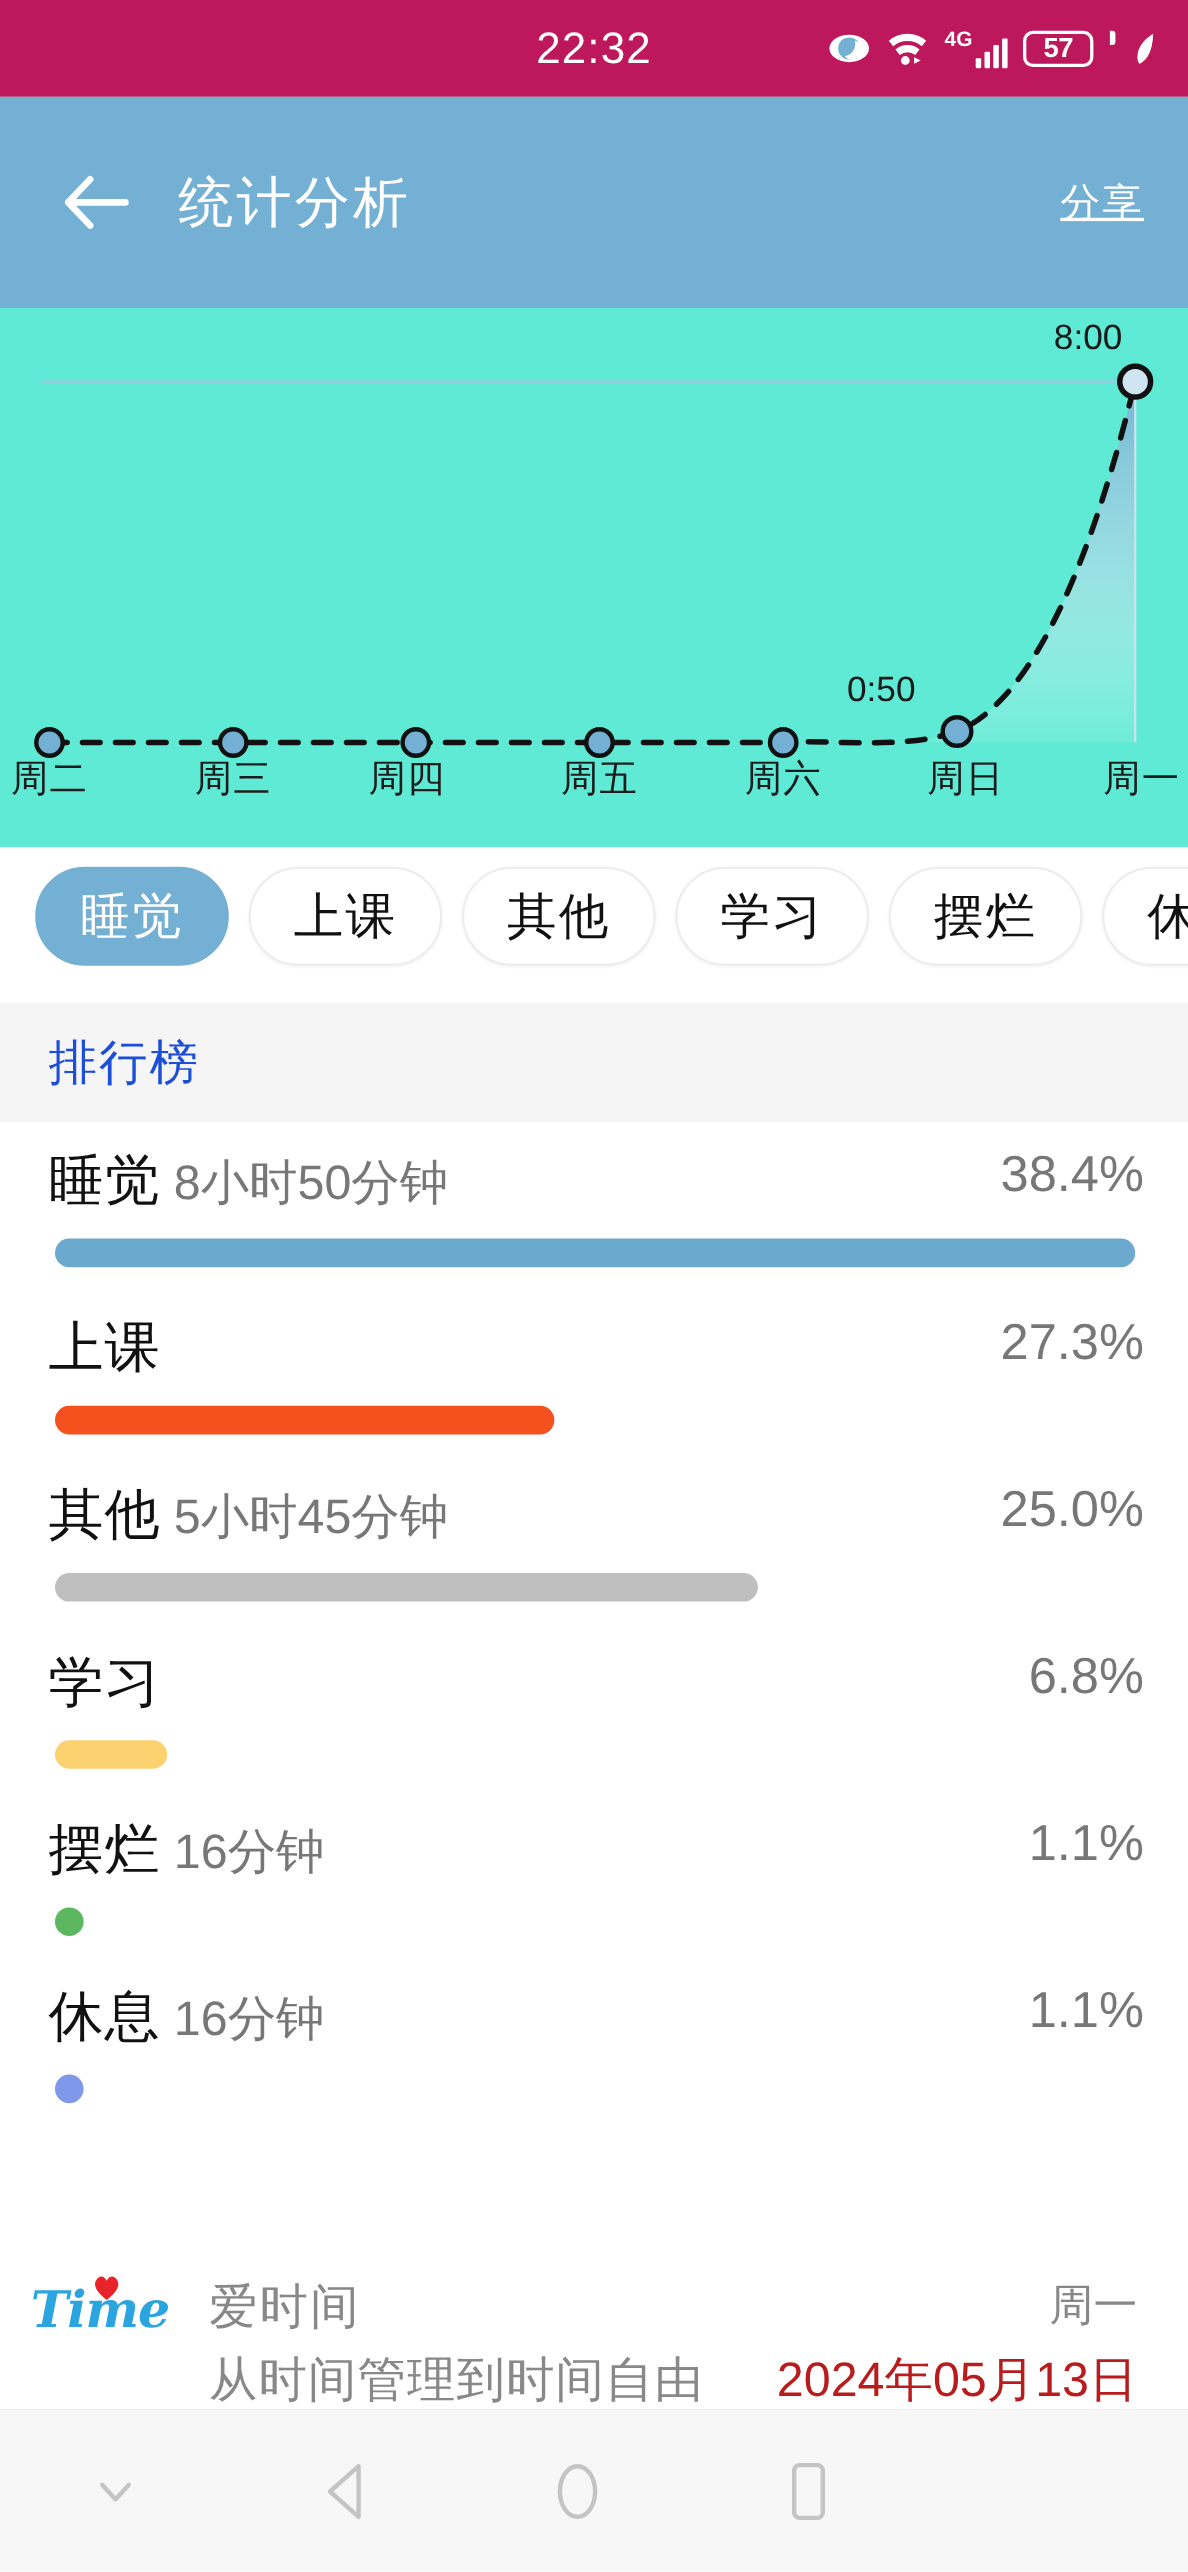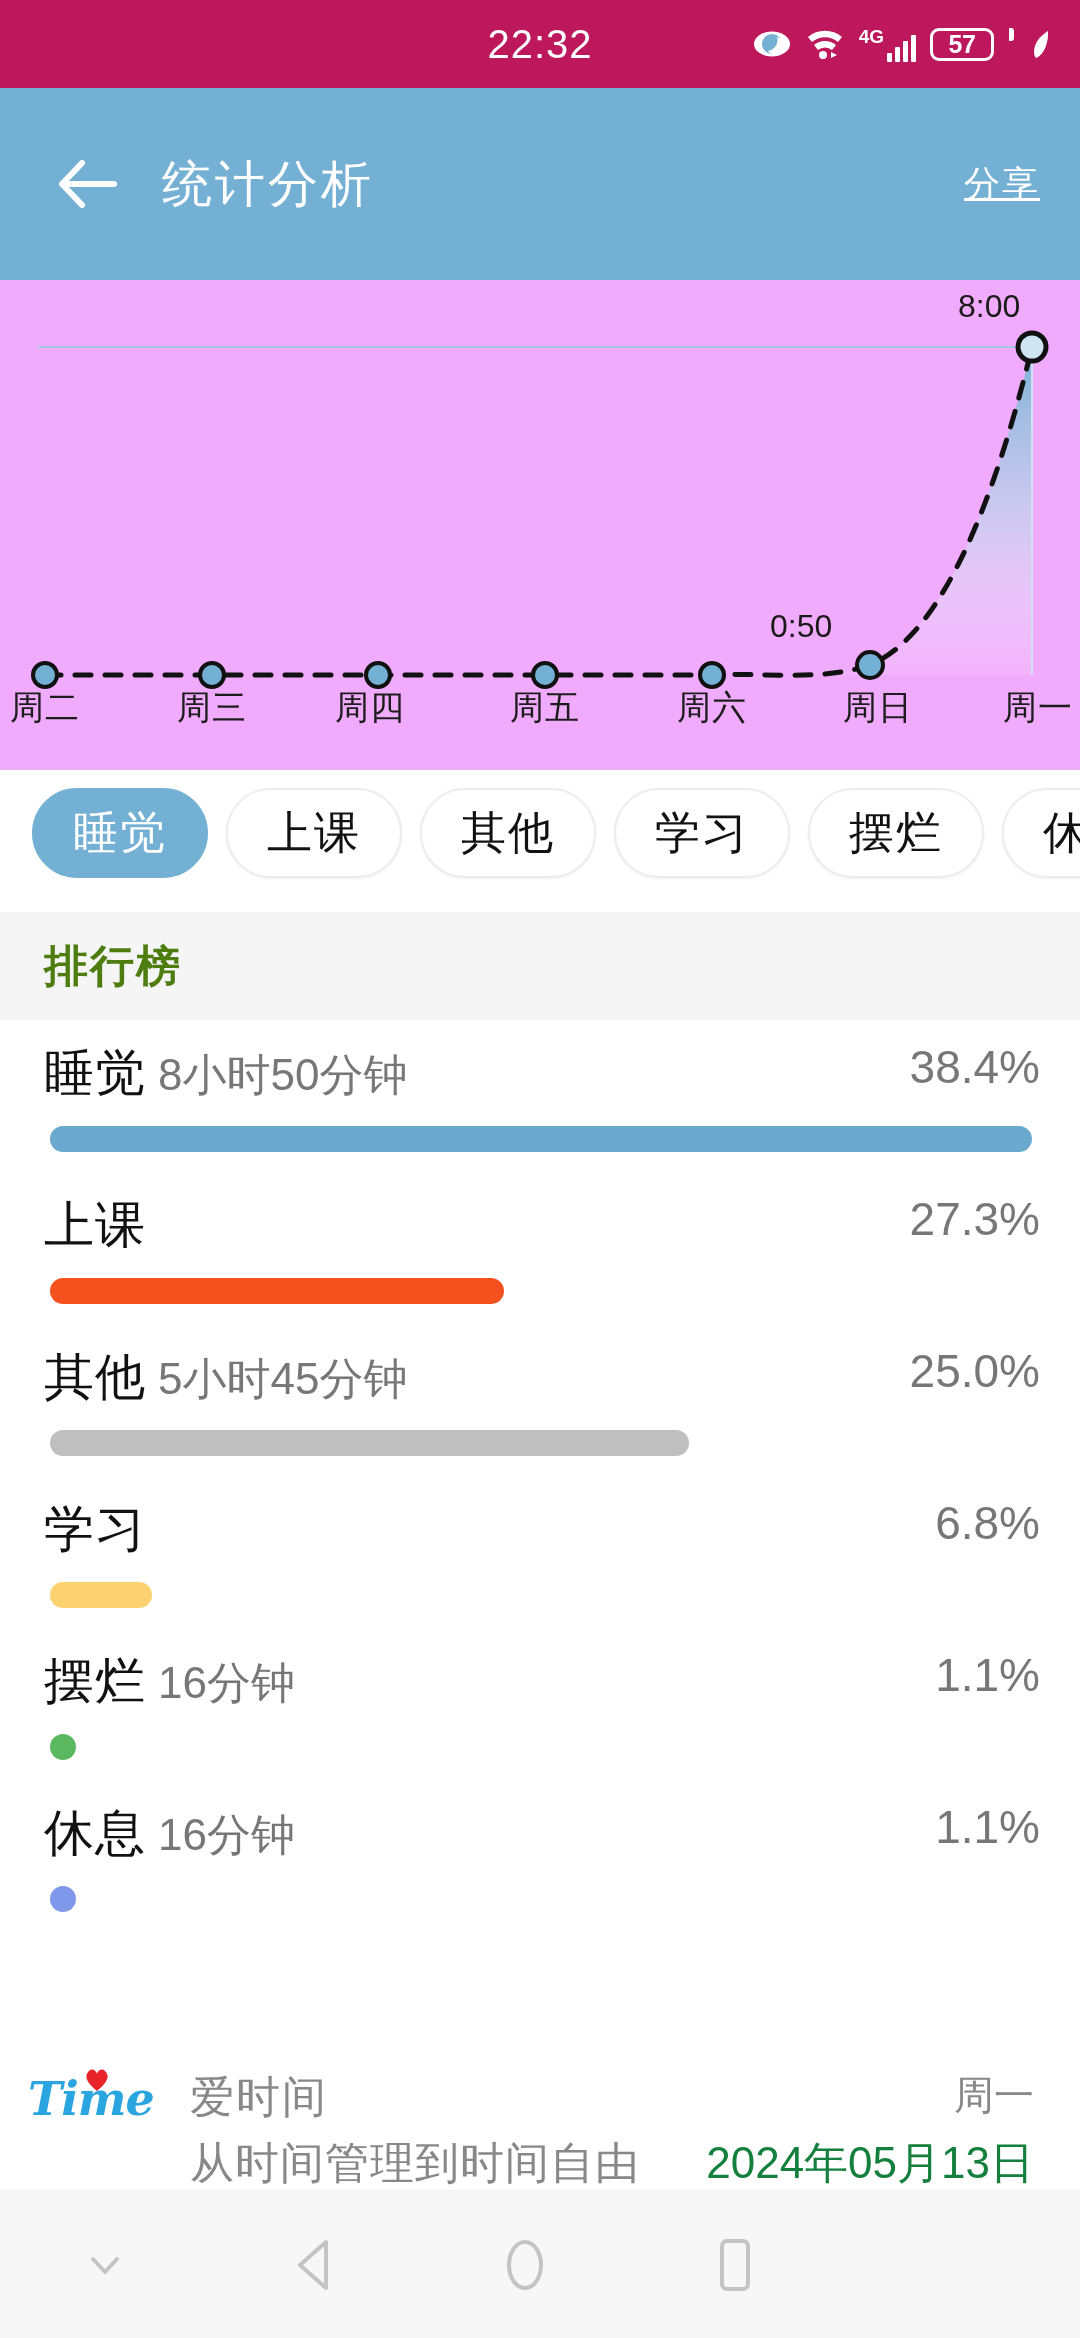--- a/index.html
+++ b/index.html
@@ -57,21 +57,21 @@
     font-size:50px; font-weight:400; letter-spacing:3px; margin-left:14px; color:#fff;
   }
   .share-btn {
     position:absolute; right:40px; font-size:36px; letter-spacing:2px;
     color:#fff; cursor:pointer;text-decoration:underline;
   }
 
   
   .chart-area {
     position:absolute; top:280px; left:0; width:1080px; height:490px;
-    background:#f0abfc;
+    background:#5eead4;
     padding-left:16px;
   }
   .chart-svg { position:absolute; inset:0; }
   .pt-label {
     position:absolute; font-size:32px; color:#1a1a1a; font-weight:400;
     white-space:nowrap;
   }
   .x-labels {
     position:absolute; left:0; top:405px; width:1080px; height:70px;
   }
@@ -94,21 +94,21 @@
     box-shadow:0 1px 3px rgba(0,0,0,0.06);
   }
   .chip.active { background:#74b0d3; color:#fff; border-color:#74b0d3; box-shadow:none; }
 
   
   .rank-header {
     position:absolute; top:912px; left:0; width:1080px; height:108px;
     background:#f5f5f5; display:flex; align-items:center;
   }
   .rank-header span {
-    margin-left:44px; font-size:44px; color:#4d7c0f; letter-spacing:2px;font-weight:bold;
+    margin-left:44px; font-size:44px; color:#1d4ed8; letter-spacing:2px;
   }
   .rank-list { position:absolute; top:1020px; left:0; width:1080px; }
   .rank-row { position:relative; height:152px; }
   .rank-line {
     position:absolute; top:20px; left:44px; right:40px; height:64px;
     display:flex; align-items:baseline;
   }
   .rank-name {
     font-size:50px; color:#111; font-weight:500; letter-spacing:1px;
   }
@@ -146,21 +146,21 @@
     letter-spacing:2px;
   }
   .footer-slogan {
     position:absolute; left:190px; top:112px; font-size:44px; color:#888;
     letter-spacing:1px; white-space:nowrap;
   }
   .footer-weekday {
     position:absolute; right:46px; top:46px; font-size:40px; color:#888;
   }
   .footer-date {
-    position:absolute; right:46px; top:112px; font-size:44px; color:#15803d;
+    position:absolute; right:46px; top:112px; font-size:44px; color:#b91c1c;
     white-space:nowrap;
   }
 
   
   .navbar {
     position:absolute; bottom:0; left:0; width:1080px; height:148px;
     background:#f7f7f7; border-top:1px solid #f0f0f0;
     display:flex; align-items:center;
   }
   .nav-btn {

